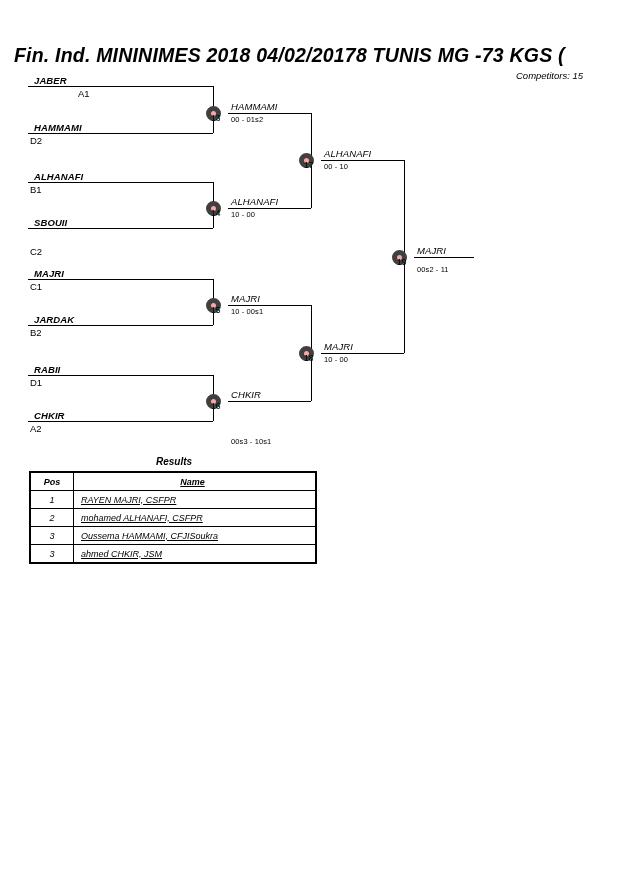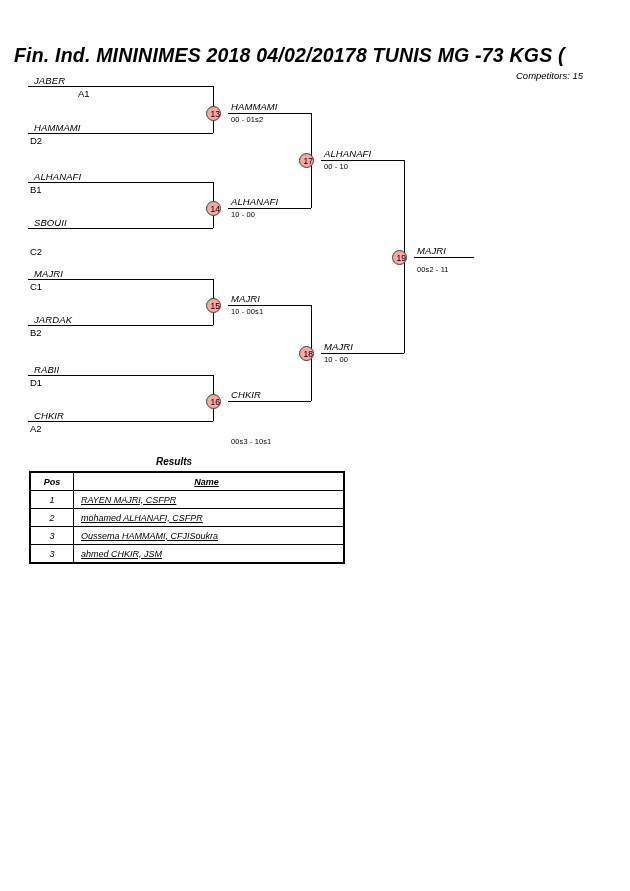--- a/index.html
+++ b/index.html
@@ -49,20 +49,21 @@
     width: 0;
     border-left: 1px solid #000;
   }
 
   .slot-name {
     position: absolute;
     font-size: 9.5px;
     font-style: italic;
     white-space: nowrap;
     letter-spacing: 0.1px;
+    font-weight: bold;
   }
   .slot-seed {
     position: absolute;
     font-size: 9.5px;
     white-space: nowrap;
   }
 
   .win-name {
     position: absolute;
     font-size: 9.5px;
@@ -74,21 +75,21 @@
     position: absolute;
     font-size: 7.5px;
     white-space: nowrap;
     letter-spacing: 0.1px;
   }
 
   .match-circle {
     position: absolute;
     width: 15px;
     height: 15px;
-    border: 1px solid #404040;
+    border: 5px solid #404040;
     border-radius: 50%;
     background: #fca5a5;
     font-size: 8.5px;
     line-height: 15px;
     text-align: right;
     box-sizing: border-box;
   }
 
   
   .results-caption {
@@ -96,21 +97,21 @@
     left: 156px;
     top: 456px;
     font-size: 10px;
     font-weight: bold;
     font-style: italic;
   }
   .results-table {
     position: absolute;
     left: 29px;
     top: 471px;
-    width: 316px;
+    width: 288px;
     border-collapse: collapse;
     border: 2px solid #000;
     background: #fff;
   }
   .results-table th,
   .results-table td {
     border: 1px solid #000;
     font-size: 9px;
     font-style: italic;
     padding: 3px 4px;

